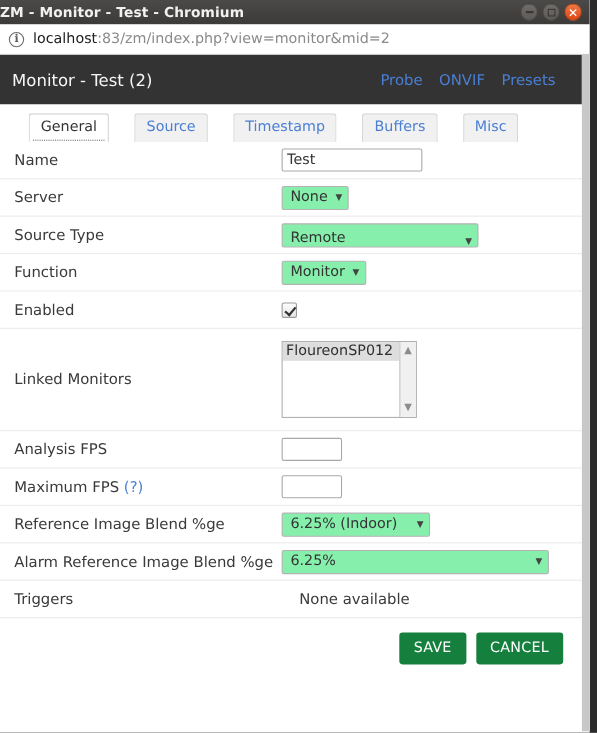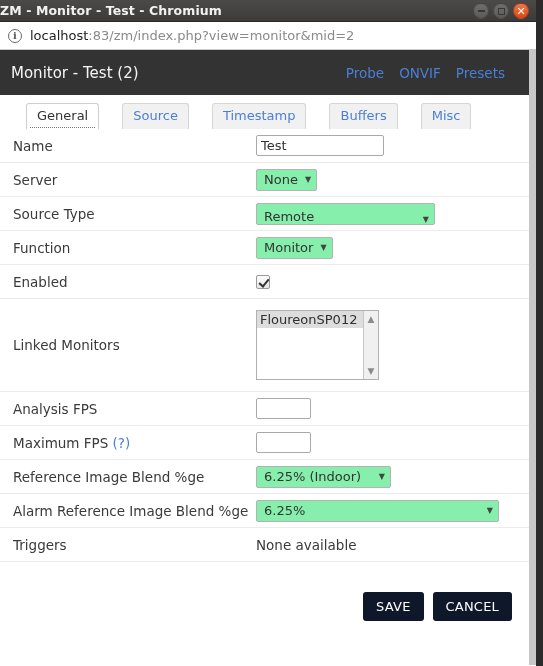--- a/index.html
+++ b/index.html
@@ -285,39 +285,38 @@
     height: 14px;
     display: flex;
     align-items: center;
     justify-content: center;
     color: #8c8c8c;
     font-size: 9px;
   }
   .lb-arrow.up { top: 1px; }
   .lb-arrow.down { bottom: 1px; }
 
-  .static-val { font-size: 13.5px; color: #3a3a3a; }
+  .static-val { font-size: 13.5px; color: #3a3a3a; margin-left: 16px; }
 
   
   #btnrow {
     display: flex;
     justify-content: flex-end;
     padding: 13px 17px 0 0;
   }
   .btn {
-    background: #0f172a;
+    background: #15803d;
     color: #ffffff;
     border: none;
     border-radius: 3px;
     font-size: 13px;
     font-family: "DejaVu Sans", "Liberation Sans", sans-serif;
     padding: 7px 13px;
     margin-left: 9px;
     letter-spacing: 0.2px;
-    margin-top: 17px;
   }
 </style>
 </head>
 <body>
 
 <div id="window">
 
   <div id="titlebar">
     <div id="title-text">ZM - Monitor - Test - Chromium</div>
     <div class="win-btns">

